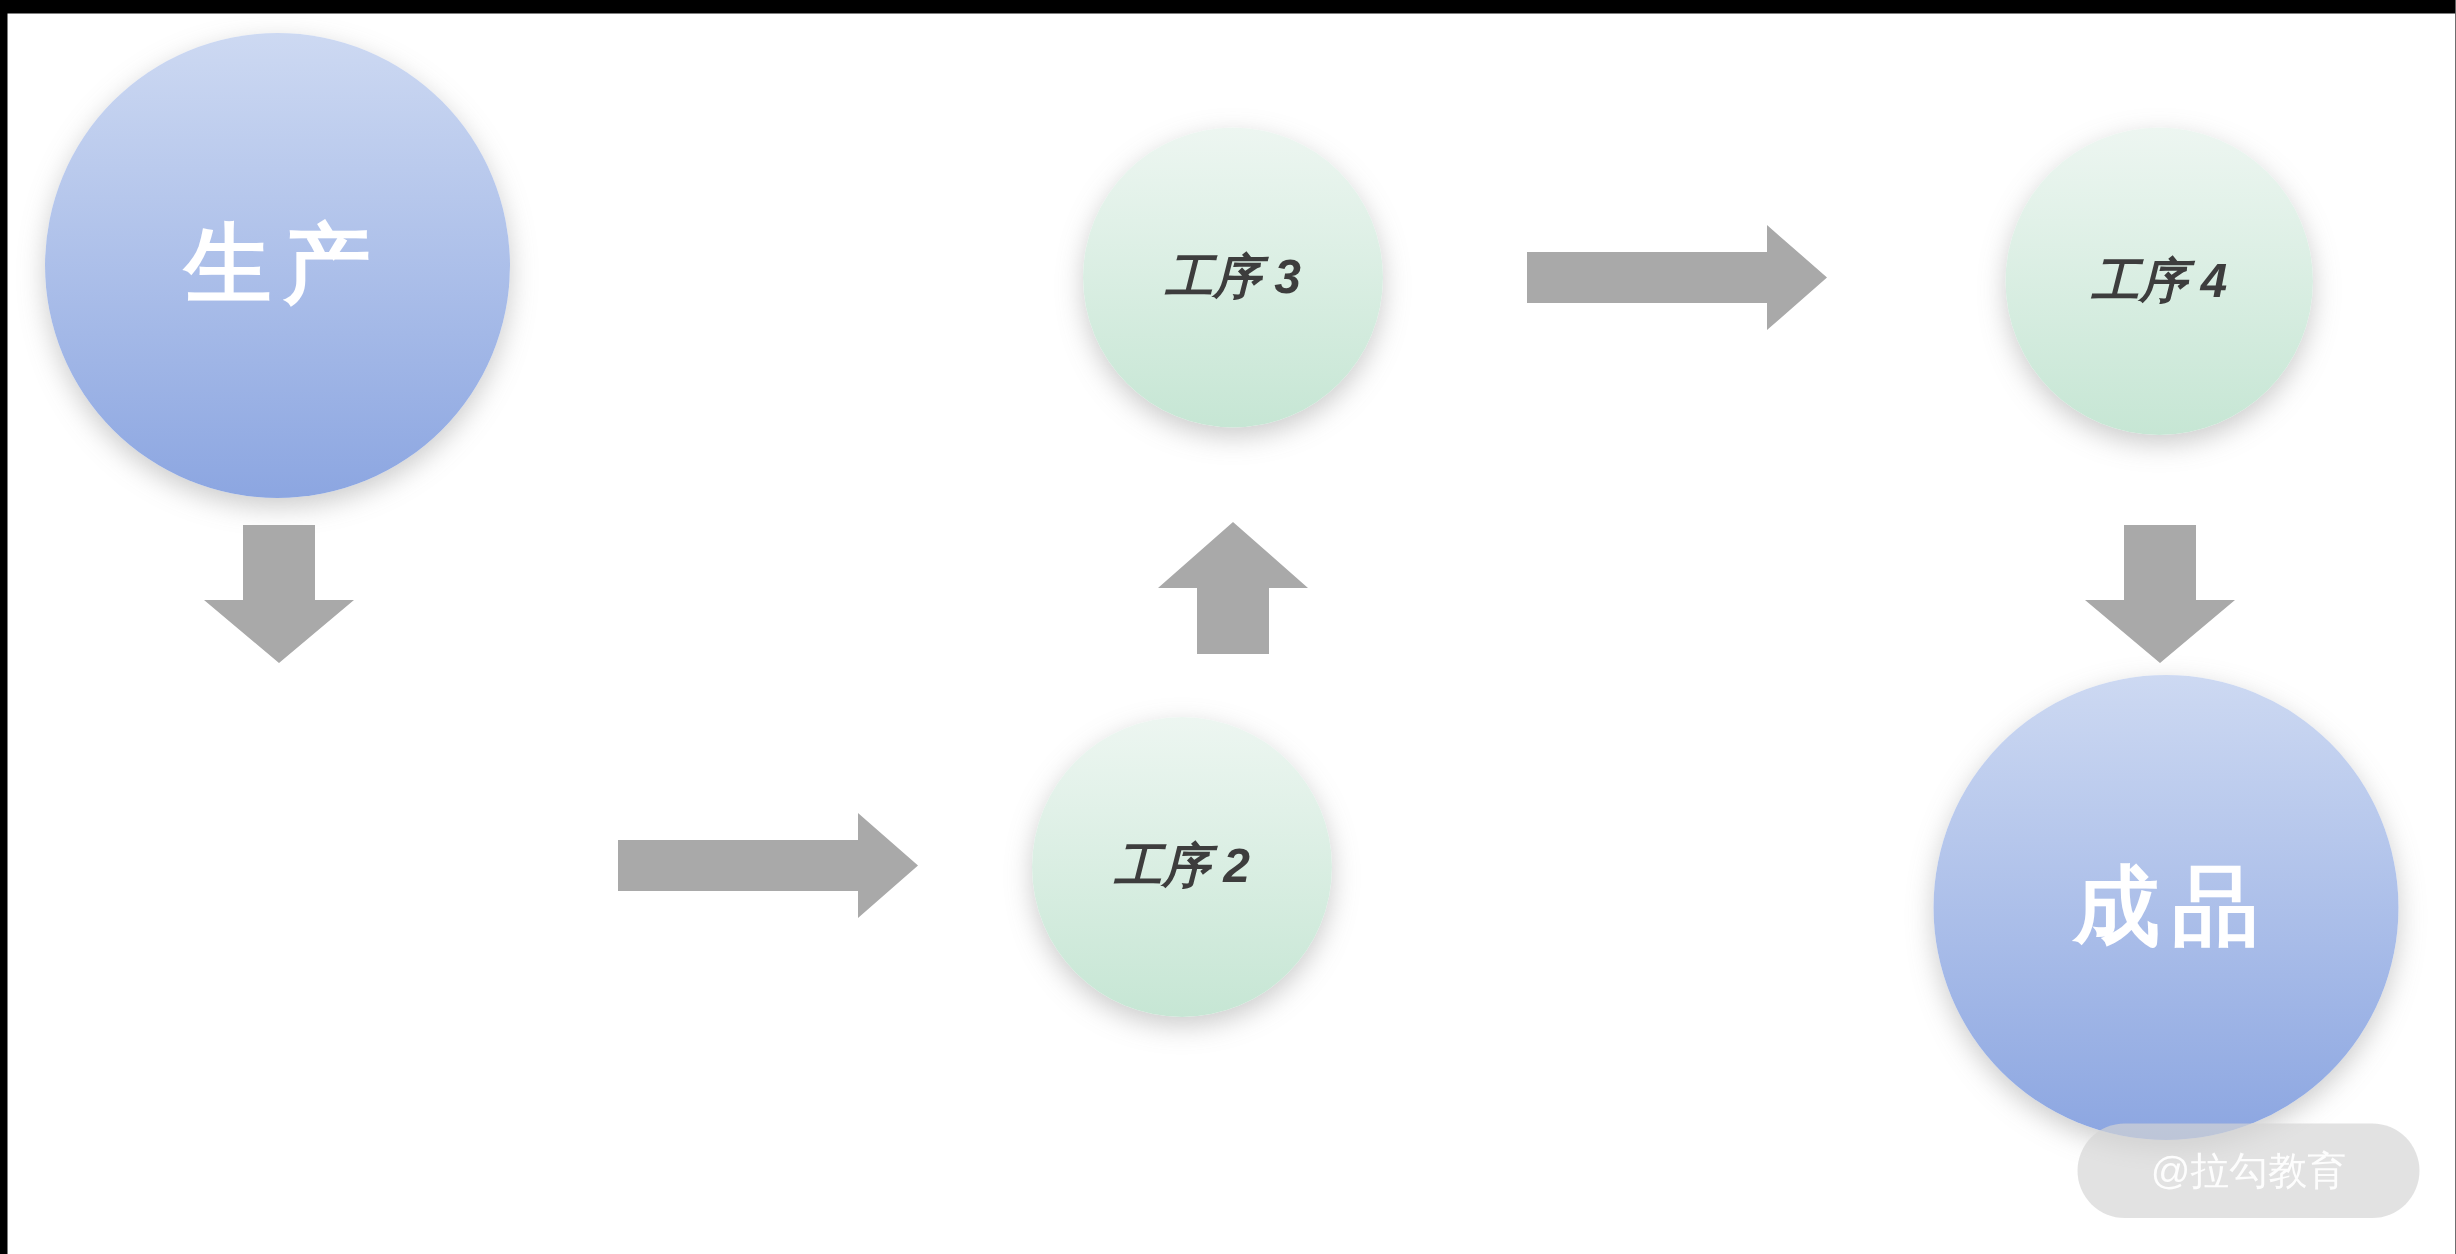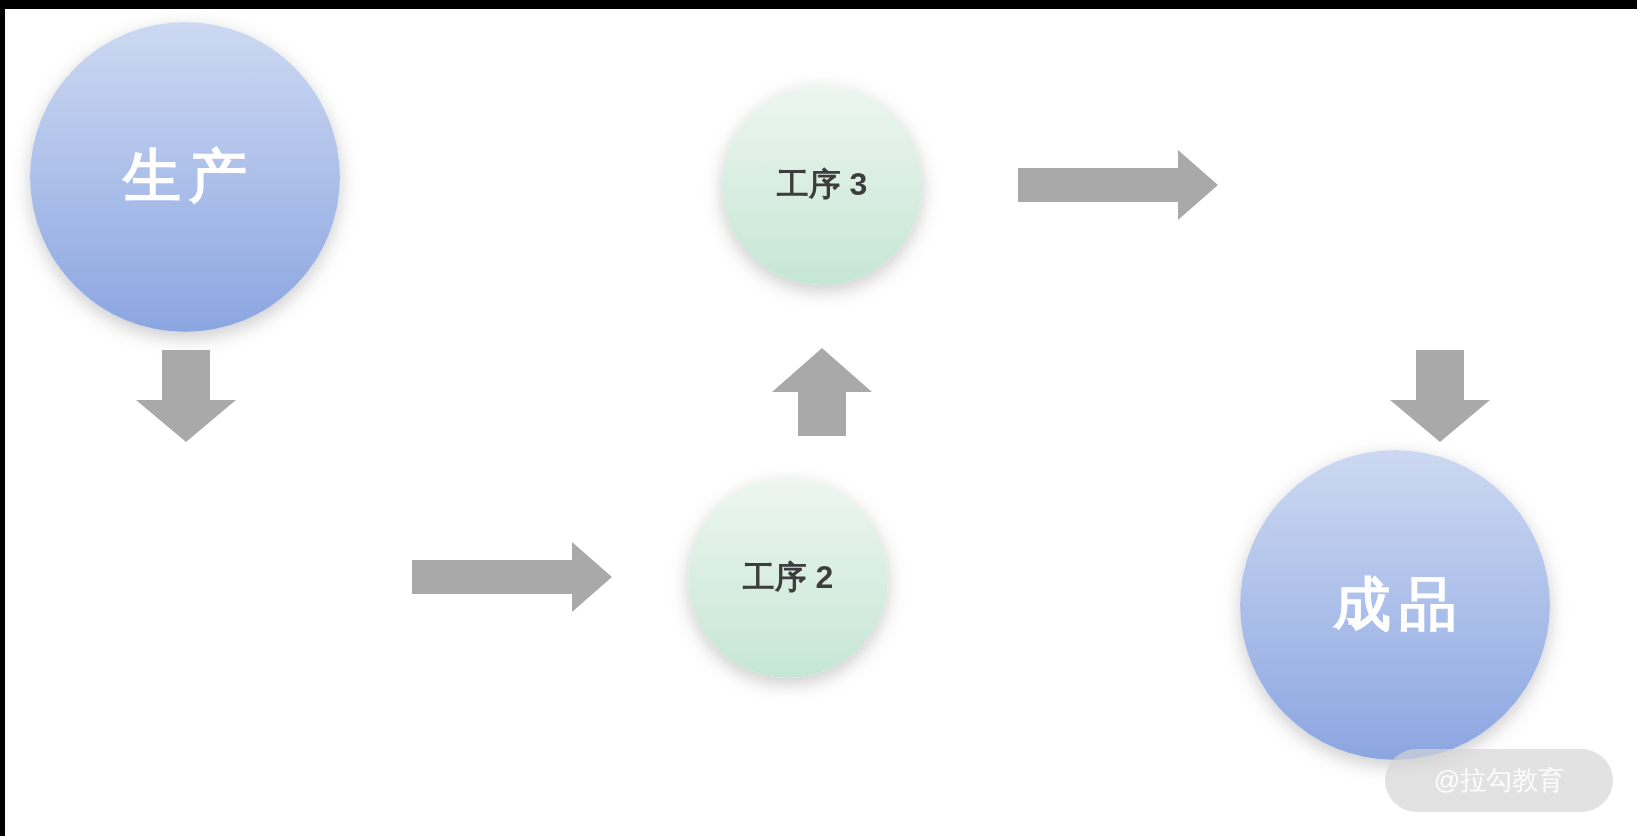--- a/index.html
+++ b/index.html
@@ -42,27 +42,28 @@
     font-size: 58px;
     font-weight: bold;
     letter-spacing: 8px;
     text-indent: 8px;
   }
   .node-green {
     background: linear-gradient(to bottom, #edf6f1 0%, #c6e6d4 100%);
     color: #3d3d3d;
     font-size: 32px;
     font-weight: bold;
+    font-style: italic;
   }
   #node-production { left: 30px;  top: 22px;  width: 310px; height: 310px; }
   #node-process-1  { left: 86px;  top: 478px; width: 202px; height: 202px; }
   #node-process-2  { left: 688px; top: 478px; width: 200px; height: 200px; }
   #node-process-3  { left: 722px; top: 85px;  width: 200px; height: 200px; }
   #node-process-4  { left: 1337px;top: 85px;  width: 205px; height: 205px; }
-  #node-finished   { left: 1240px;top: 450px; width: 310px; height: 310px; justify-content: center; }
+  #node-finished   { left: 1289px;top: 450px; width: 310px; height: 310px; justify-content: center; }
   
   .arrow { position: absolute; }
   #arrow-down-1  { left: 136px;  top: 350px; }
   #arrow-right-1 { left: 412px;  top: 542px; }
   #arrow-up-1    { left: 772px;  top: 348px; }
   #arrow-right-2 { left: 1018px; top: 150px; }
   #arrow-down-2  { left: 1390px; top: 350px; }
   
   .watermark {
     position: absolute;
@@ -92,20 +93,23 @@
 
 
   <div class="node node-green" id="node-process-2">
     <span>工序 2</span>
   </div>
 
   <div class="node node-green" id="node-process-3">
     <span>工序 3</span>
   </div>
 
+  <div class="node node-green" id="node-process-4">
+    <span>工序 4</span>
+  </div>
 
   <div class="node node-blue" id="node-finished">
     <span>成品</span>
   </div>
 
   <svg class="arrow" id="arrow-down-1" width="100" height="92" viewBox="0 0 100 92">
     <polygon points="26,0 74,0 74,50 100,50 50,92 0,50 26,50" fill="#a9a9a9"></polygon>
   </svg>
 
   <svg class="arrow" id="arrow-right-1" width="200" height="70" viewBox="0 0 200 70">

